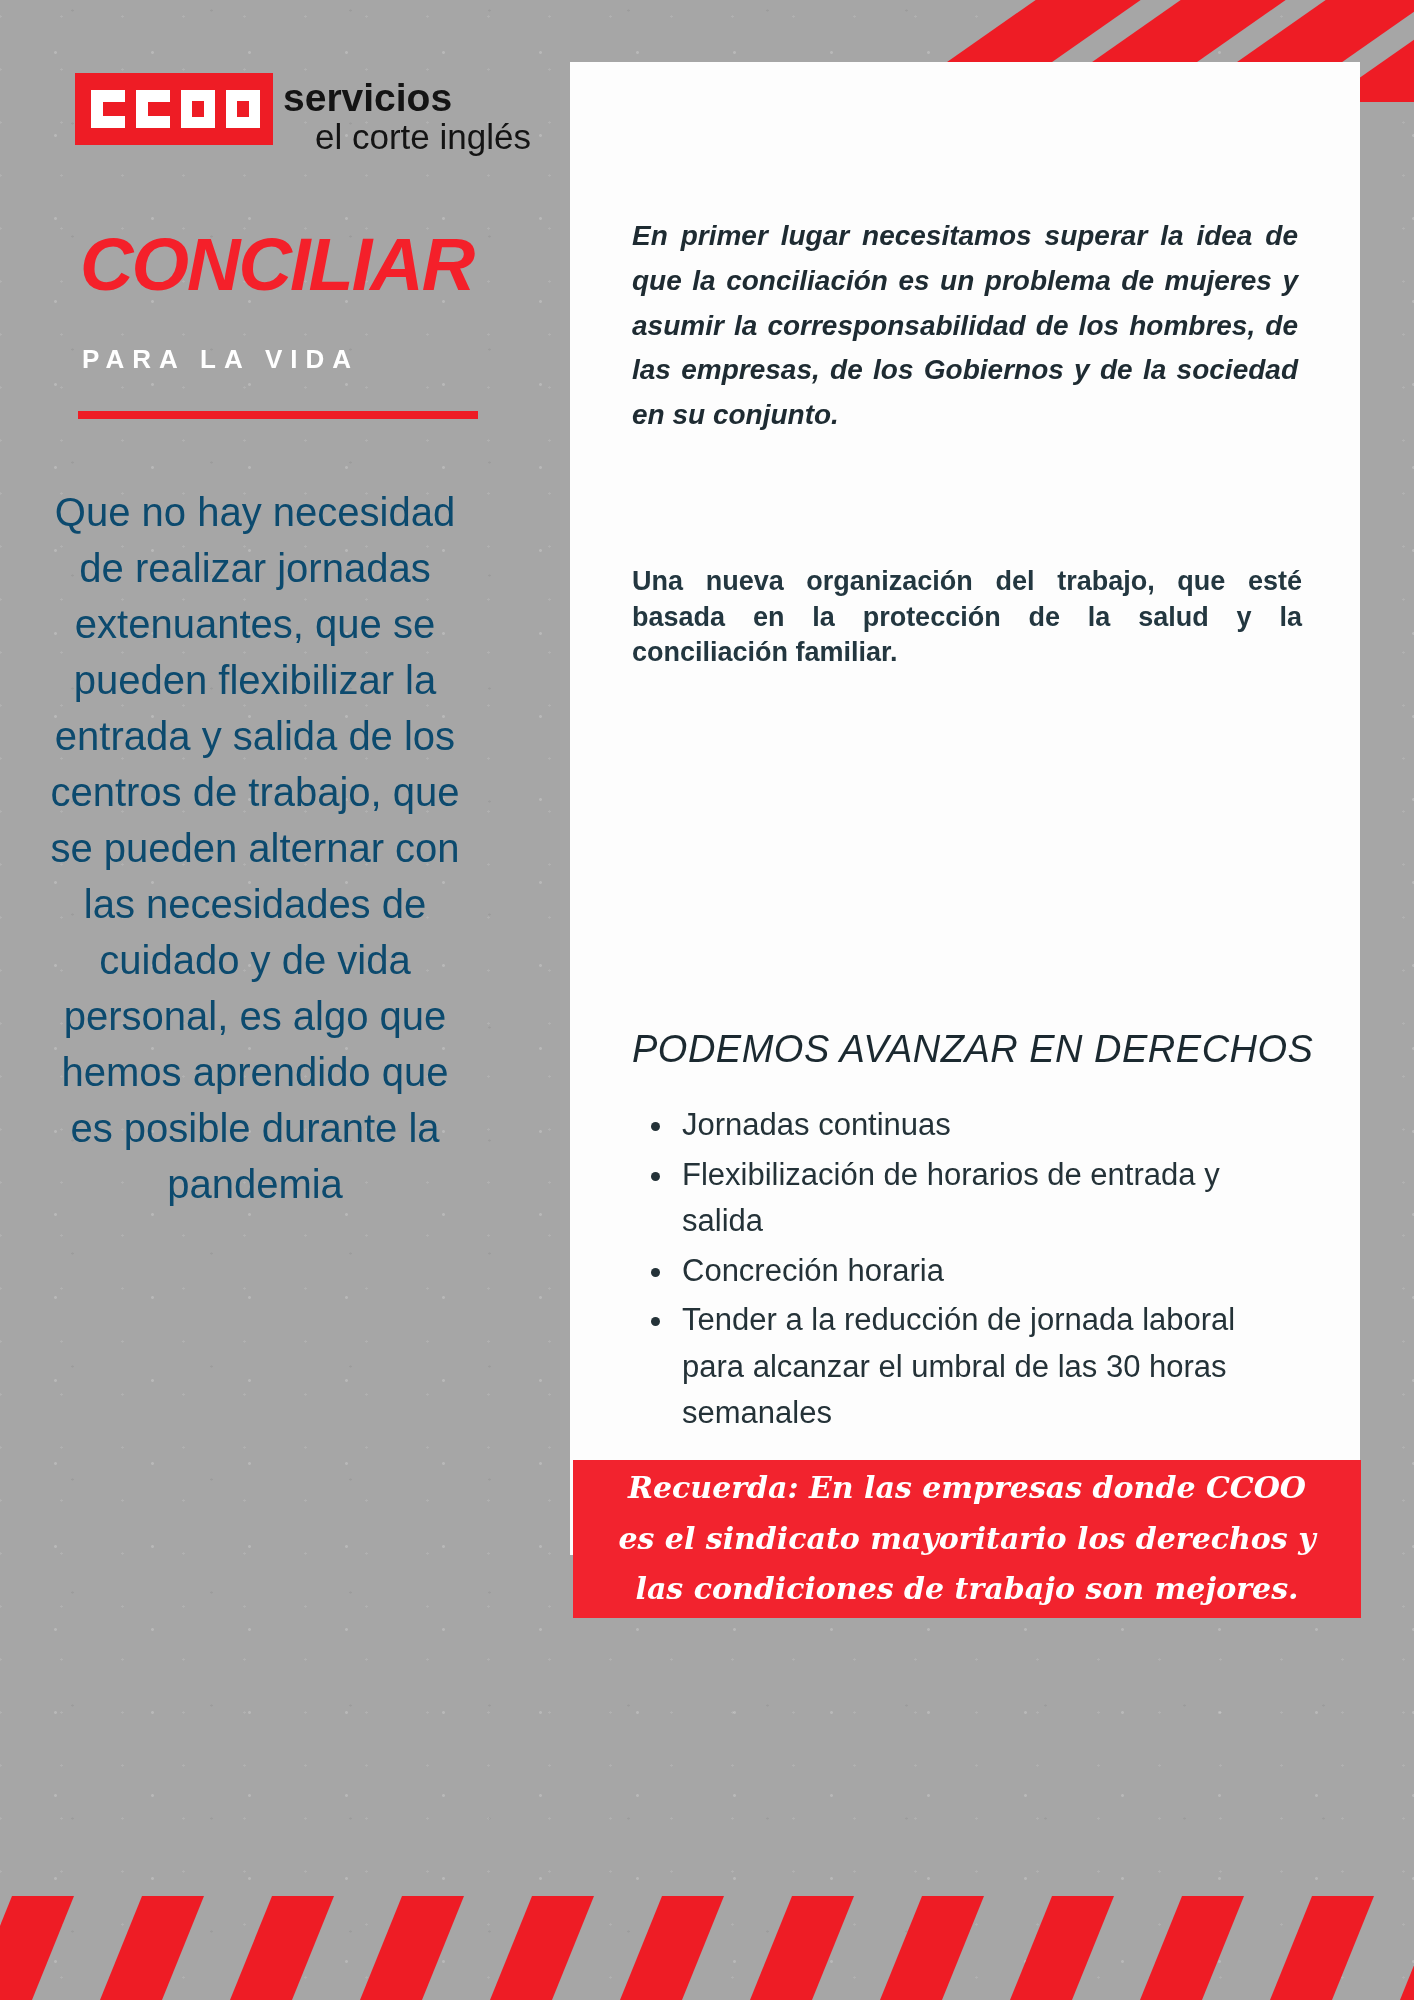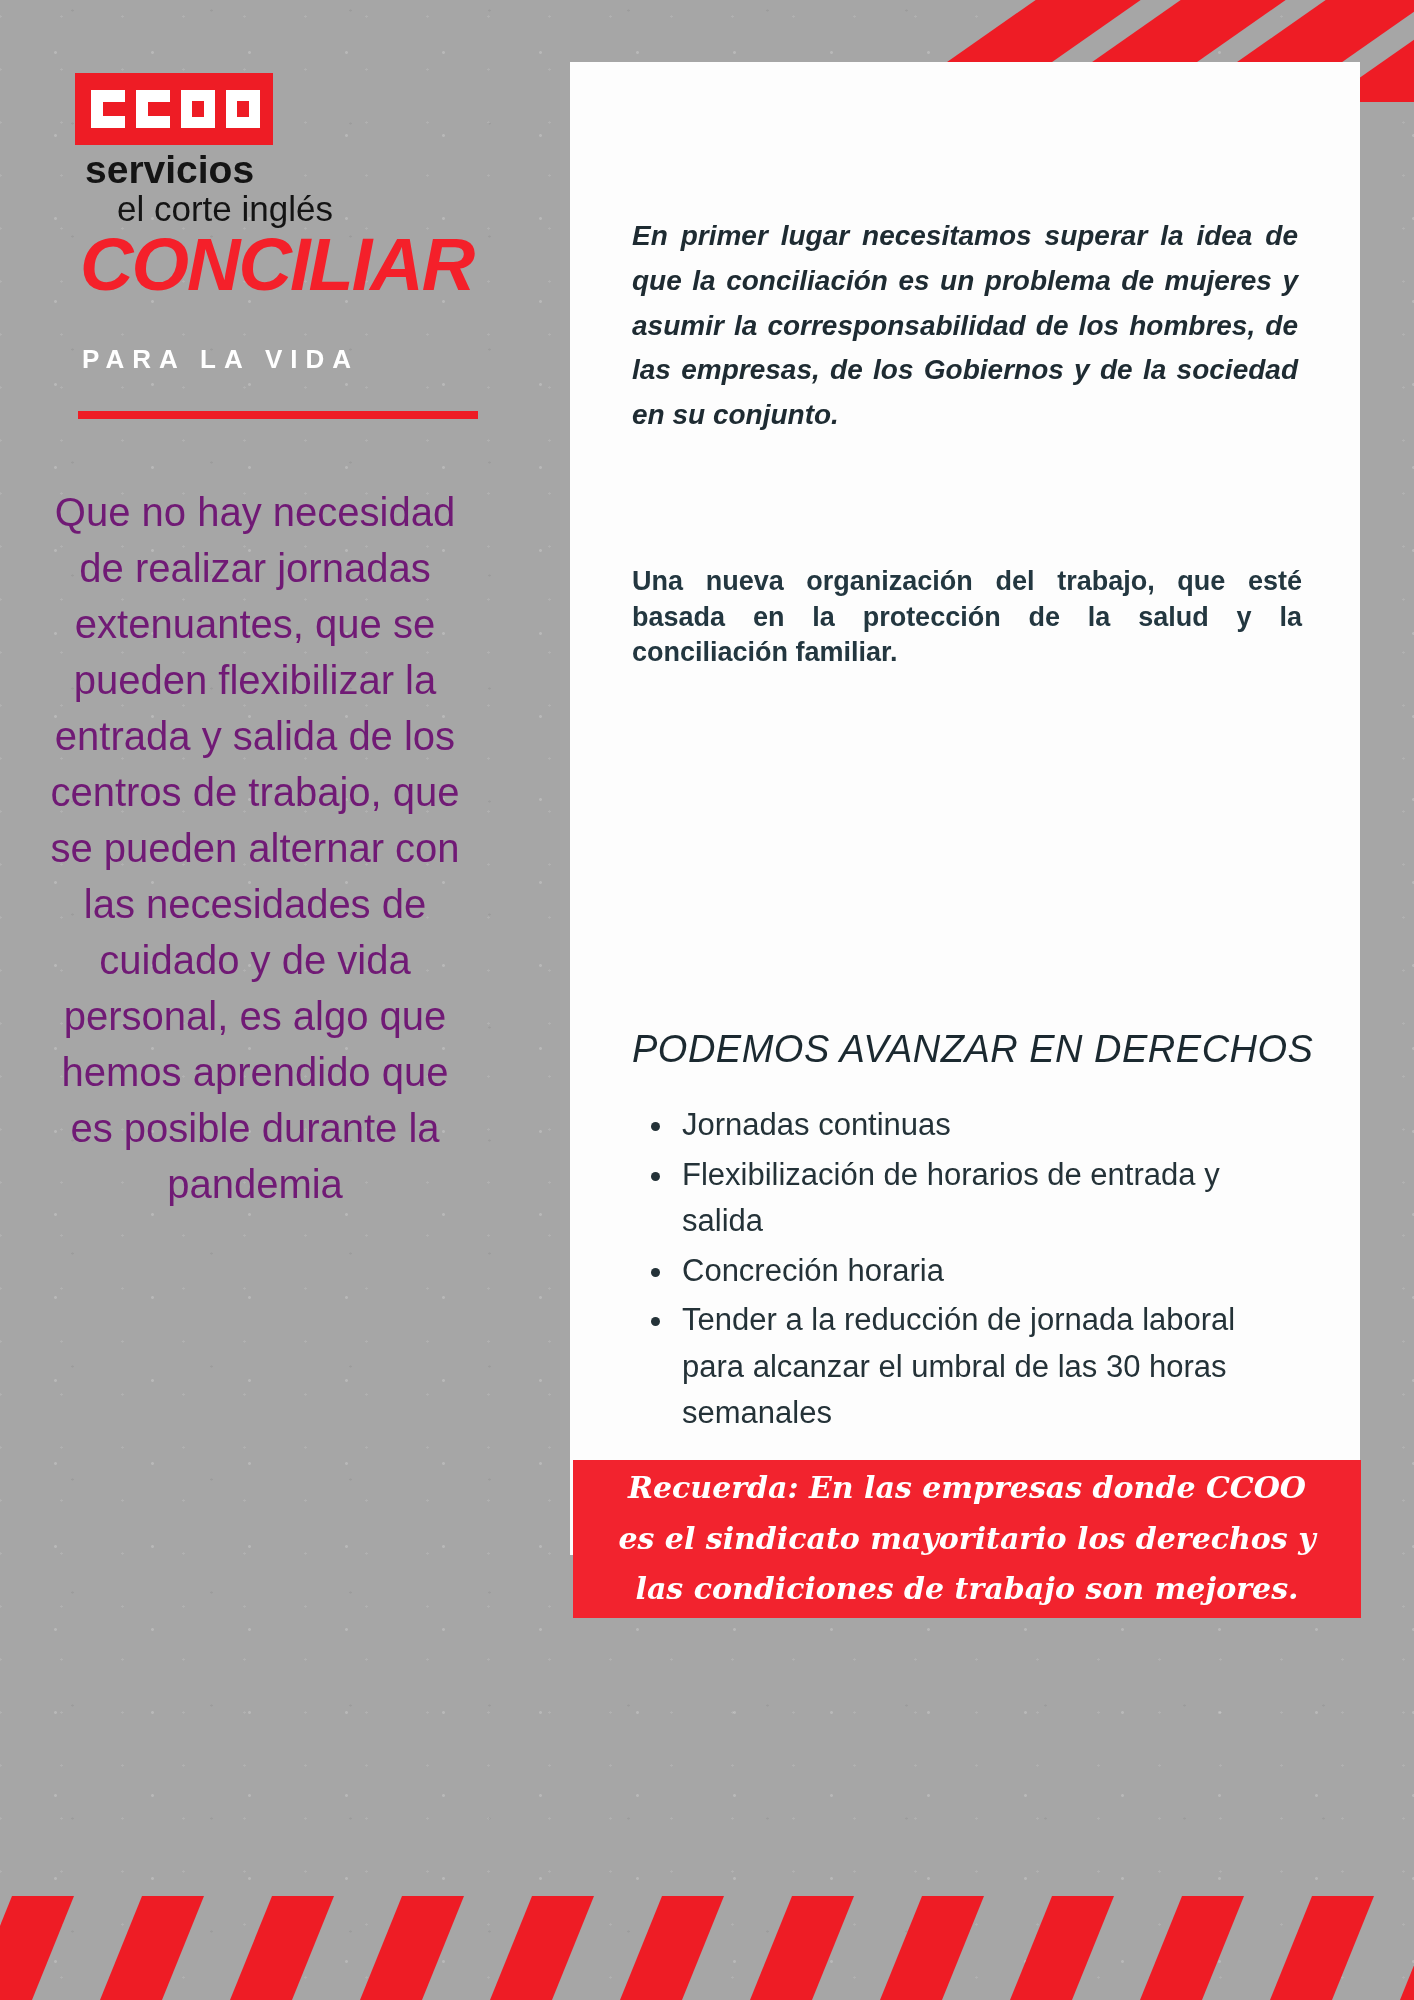--- a/index.html
+++ b/index.html
@@ -24,21 +24,21 @@
     position:absolute;inset:0;
     background-image:
       radial-gradient(rgba(255,255,255,.20) 1.3px, transparent 1.8px),
       radial-gradient(rgba(255,255,255,.12) 1px, transparent 1.5px),
       radial-gradient(rgba(70,70,70,.10) 1px, transparent 1.6px);
     background-size:97px 83px, 61px 53px, 139px 113px;
     background-position:7px 11px, 31px 43px, 3px 67px;
   }
 
   
-  .logo{position:absolute;left:75px;top:73px;display:flex;align-items:flex-start;flex-direction:column;}
+  .logo{position:absolute;left:75px;top:73px;display:flex;align-items:flex-start;}
   .logo-box{width:198px;height:72px;background:var(--red);flex:0 0 auto;}
   .logo-text{margin-left:10px;line-height:1;color:#141414;padding-top:5px;}
   .brand-name{font-size:39px;font-weight:bold;letter-spacing:0;}
   .brand-subname{font-size:35px;font-weight:normal;margin-top:2px;margin-left:32px;}
 
   .title{
     position:absolute;left:80px;top:222px;
     font-size:74px;font-weight:900;font-style:italic;
     letter-spacing:-2px;color:var(--title-red);
     white-space:nowrap;
@@ -46,21 +46,21 @@
   .subtitle{
     position:absolute;left:82px;top:344px;
     font-size:26px;font-weight:bold;letter-spacing:8px;color:#ffffff;
   }
   .divider{
     position:absolute;left:78px;top:411px;
     width:400px;height:8px;background:var(--red);
   }
   .intro{
     position:absolute;left:45px;top:484px;width:420px;
-    text-align:center;color:#701a75;
+    text-align:center;color:#0c4a6e;
     font-size:40px;line-height:1.40;font-weight:300;
   }
 
   
   .card{
     position:absolute;left:570px;top:62px;
     width:790px;height:1493px;background:#fdfdfd;
   }
   .quote{
     position:absolute;left:62px;right:62px;top:152px;

